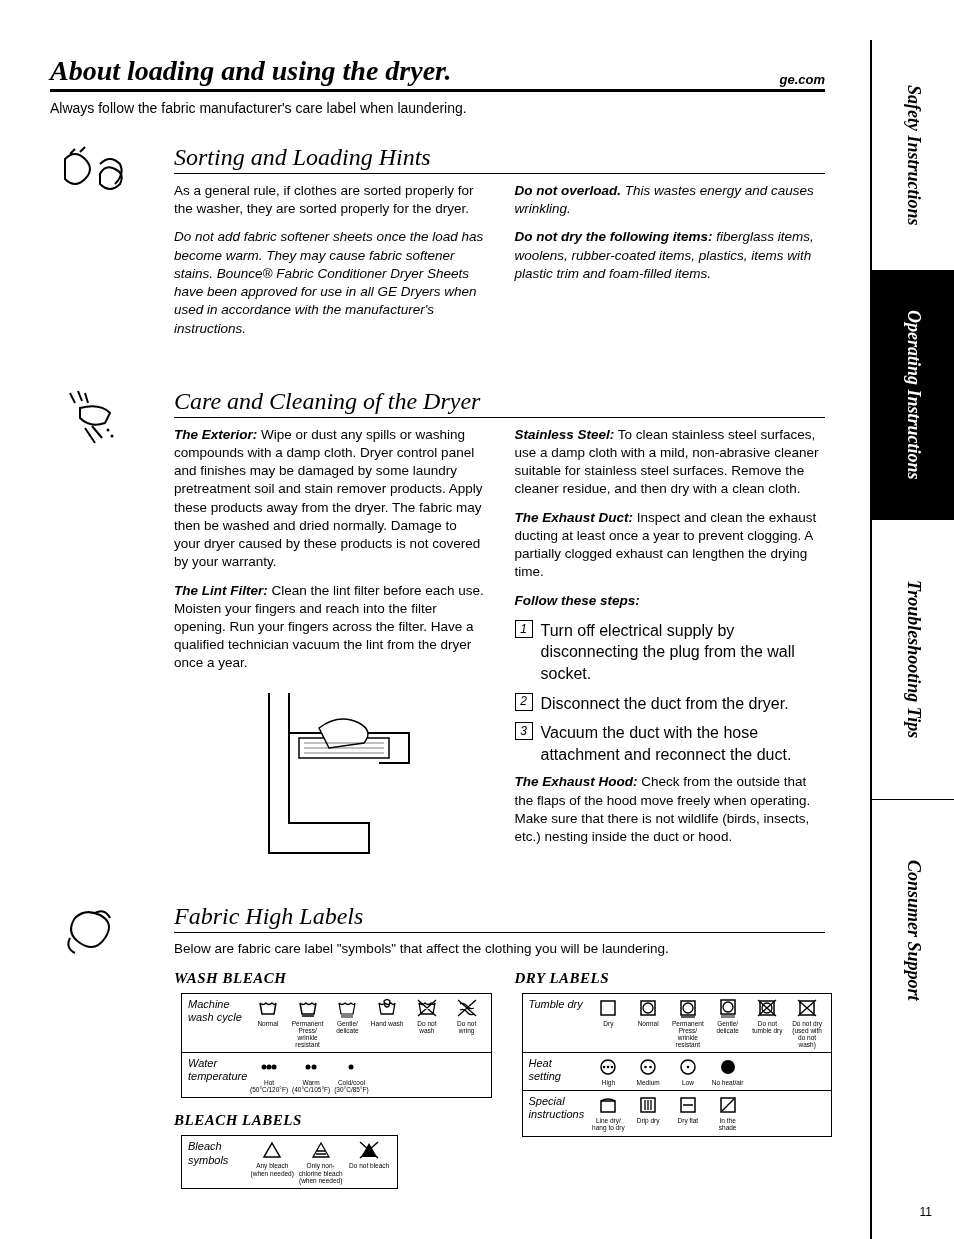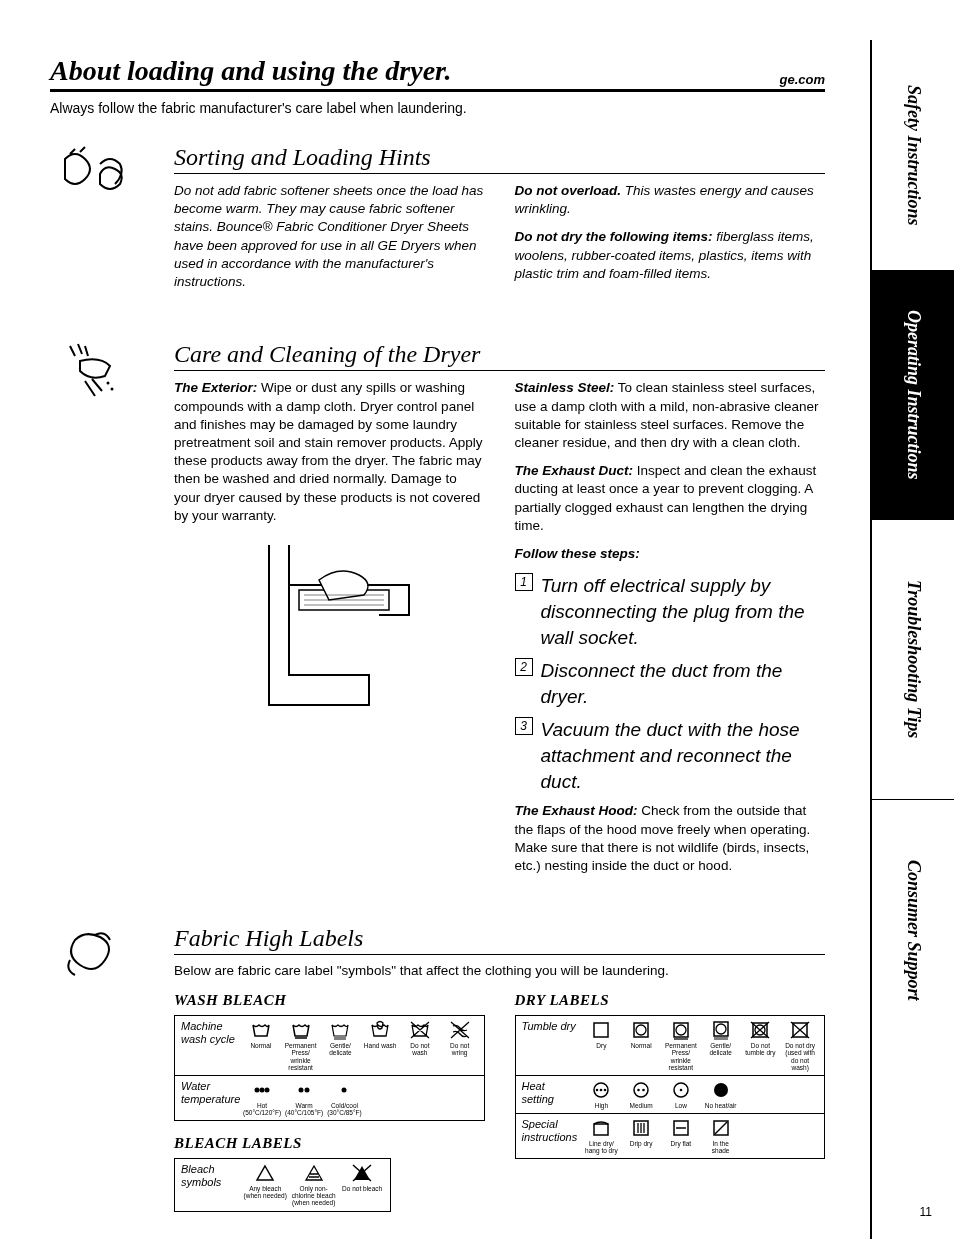--- a/index.html
+++ b/index.html
@@ -26,28 +26,28 @@
   .section-content { flex: 1; }
   h2 { font-style: italic; font-weight: normal; font-size: 24px; font-family: Georgia, 'Times New Roman', serif; border-bottom: 1px solid #000; margin-bottom: 8px; padding-bottom: 2px; }
   .cols { display: flex; gap: 30px; }
   .col { flex: 1; font-size: 13.5px; line-height: 1.35; }
   .col p { margin-bottom: 10px; }
   .ital { font-style: italic; }
   .bolditalic { font-weight: bold; font-style: italic; }
   .steps { margin-top: 4px; }
   .step { display: flex; gap: 8px; margin-bottom: 8px; }
   .step-num { width: 18px; height: 18px; border: 1.5px solid #000; display: flex; align-items: center; justify-content: center; font-size: 12px; font-style: italic; flex: none; }
-  .step-text { flex: 1; font-size: 19px; line-height: 1.35; font-style: italic; }
+  .step-text { flex: 1; font-size: 16px; line-height: 1.35; }
   .lint-img { width: 200px; height: 180px; margin: 5px auto 0; display: block; }
 
   .fabric-intro { font-size: 13.5px; margin-bottom: 14px; }
   .tables { display: flex; gap: 30px; }
   .tcol { flex: 1; }
   h3 { font-style: italic; font-weight: bold; font-size: 15px; margin-bottom: 6px; font-family: Georgia, serif; letter-spacing: 0.5px; }
-  .label-table { border: 1.5px solid #000; width: 100%; }
+  .label-table { border: 1.5px solid #000; width: 100%; margin-left: 7px; }
   .label-row { display: flex; border-bottom: 1px solid #000; align-items: flex-start; padding: 4px 6px; gap: 4px; }
   .label-row:last-child { border-bottom: none; }
   .row-title { font-style: italic; font-size: 11px; width: 58px; flex: none; line-height: 1.2; }
   .symcell { flex: 1; display: flex; flex-direction: column; align-items: center; gap: 2px; }
   .sym { width: 22px; height: 20px; }
   .sym-lbl { font-size: 6.5px; text-align: center; line-height: 1.1; }
   .pnum { position: absolute; right: 22px; bottom: 20px; font-size: 12px; }
 </style>
 </head>
 <body>
@@ -66,20 +66,21 @@
         <div class="icon-box">
           <svg class="icon-svg" viewBox="0 0 90 60">
               <path d="M15 15 Q 25 5 35 15 Q 45 25 35 35 Q 25 45 15 35 Z M50 20 Q 60 10 70 20 Q 75 30 65 40 M20 10 L 25 5 M 30 8 L 35 3" fill="none" stroke="#000" stroke-width="2"></path>
               <path d="M50 30 Q 55 20 65 25 Q 75 30 70 40 Q 60 50 50 40 Z" fill="none" stroke="#000" stroke-width="2"></path>
             </svg>
         </div>
         <div class="section-content">
           <h2>Sorting and Loading Hints</h2>
           <div class="cols">
             <div class="col">
+              <p>As a general rule, if clothes are sorted properly for the washer, they are sorted properly for the dryer.</p>
               <p class="ital">Do not add fabric softener sheets once the load has become warm. They may cause fabric softener stains. Bounce® Fabric Conditioner Dryer Sheets have been approved for use in all GE Dryers when used in accordance with the manufacturer's instructions.</p>
             </div>
             <div class="col">
               <p class="ital"><span class="bolditalic">Do not overload.</span><span> This wastes energy and causes wrinkling.</span></p>
               <p class="ital"><span class="bolditalic">Do not dry the following items:</span><span> fiberglass items, woolens, rubber-coated items, plastics, items with plastic trim and foam-filled items.</span></p>
             </div>
           </div>
         </div>
       </div>
     </div>
@@ -91,20 +92,21 @@
               <path d="M20 5 L 25 15 M 28 3 L 32 13 M 35 5 L 38 15 M 30 20 Q 50 15 60 25 L 55 35 Q 40 40 30 30 Z M 35 40 L 45 55 M 42 38 L 52 50" fill="none" stroke="#000" stroke-width="2"></path>
               <circle cx="58" cy="42" r="1.5" fill="#000"></circle>
               <circle cx="62" cy="48" r="1.5" fill="#000"></circle>
             </svg>
         </div>
         <div class="section-content">
           <h2>Care and Cleaning of the Dryer</h2>
           <div class="cols">
             <div class="col">
               <p><span class="bolditalic">The Exterior:</span><span> Wipe or dust any spills or washing compounds with a damp cloth. Dryer control panel and finishes may be damaged by some laundry pretreatment soil and stain remover products. Apply these products away from the dryer. The fabric may then be washed and dried normally. Damage to your dryer caused by these products is not covered by your warranty.</span></p>
+              <p><span class="bolditalic">The Lint Filter:</span><span> Clean the lint filter before each use. Moisten your fingers and reach into the filter opening. Run your fingers across the filter. Have a qualified technician vacuum the lint from the dryer once a year.</span></p>
               <svg class="lint-img" viewBox="0 0 200 180">
                 <path d="M 40 10 L 40 170 L 140 170 L 140 140 L 60 140 L 60 10" fill="none" stroke="#000" stroke-width="2"></path>
                 <path d="M 60 50 L 180 50 L 180 80 L 150 80" fill="none" stroke="#000" stroke-width="2"></path>
                 <path d="M 70 55 L 160 55 L 160 75 L 70 75 Z" fill="none" stroke="#000" stroke-width="1.5"></path>
                 <path d="M 90 45 Q 110 30 130 40 Q 145 48 135 60 L 100 65 Z" fill="#fff" stroke="#000" stroke-width="1.5"></path>
                 <path d="M 75 60 L 155 60 M 75 65 L 155 65 M 75 70 L 155 70" stroke="#000" stroke-width="0.5"></path>
               </svg>
             </div>
             <div class="col">
               <p><span class="bolditalic">Stainless Steel:</span><span> To clean stainless steel surfaces, use a damp cloth with a mild, non-abrasive cleaner suitable for stainless steel surfaces. Remove the cleaner residue, and then dry with a clean cloth.</span></p>

